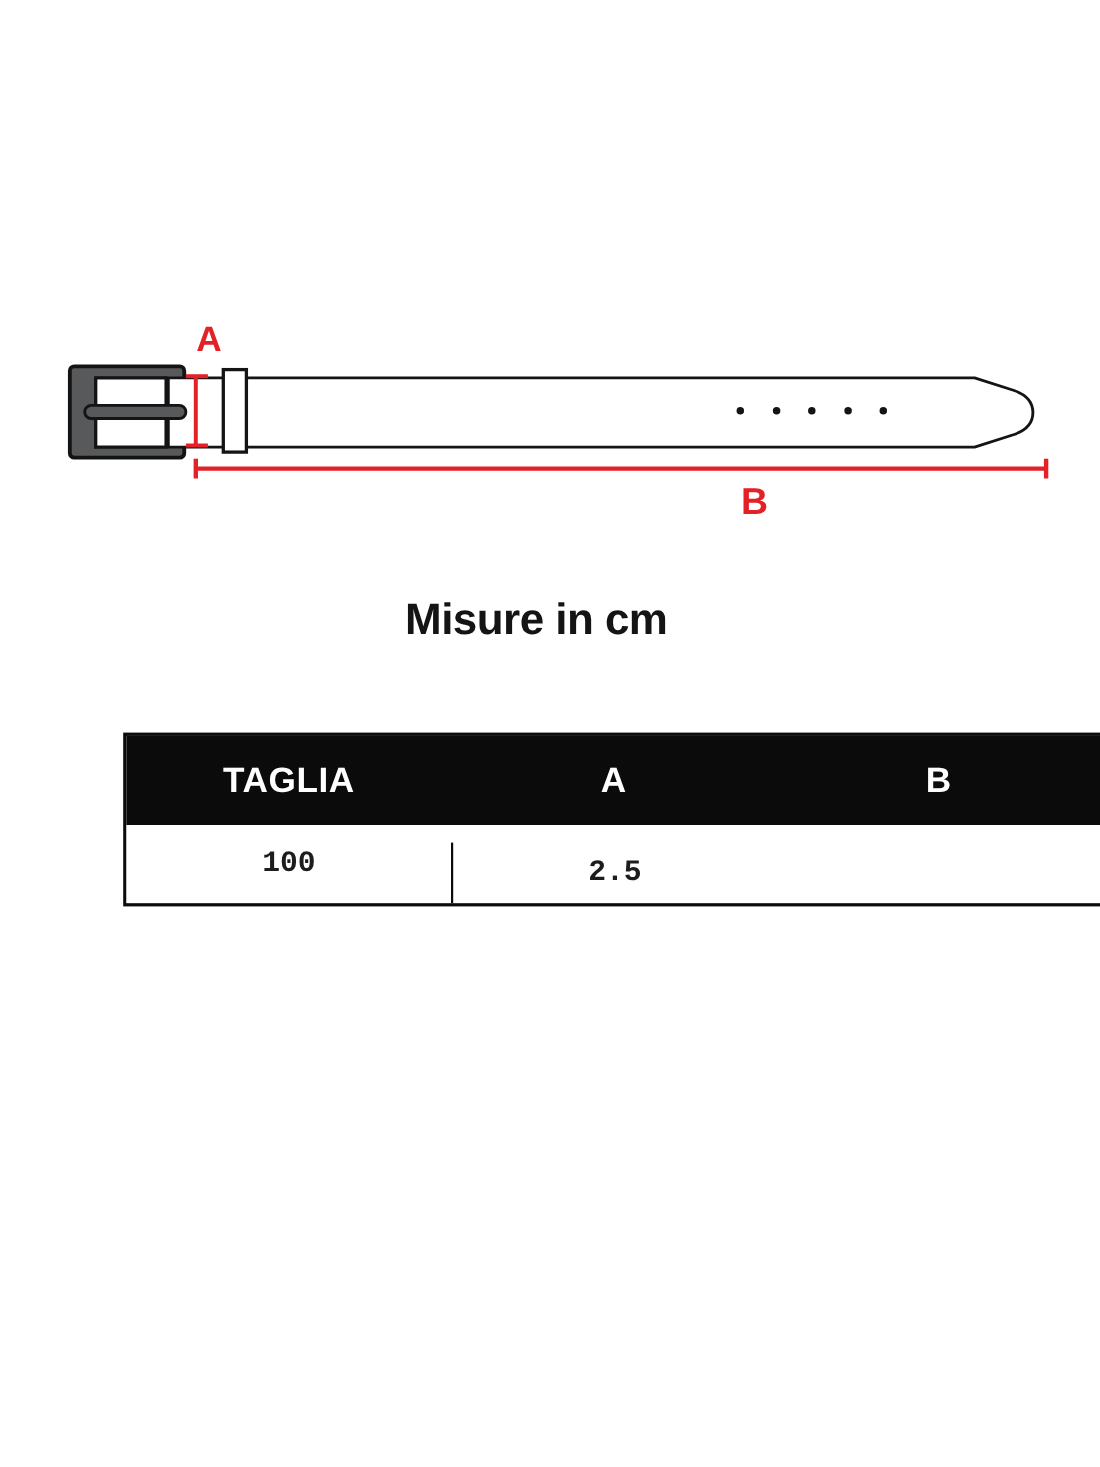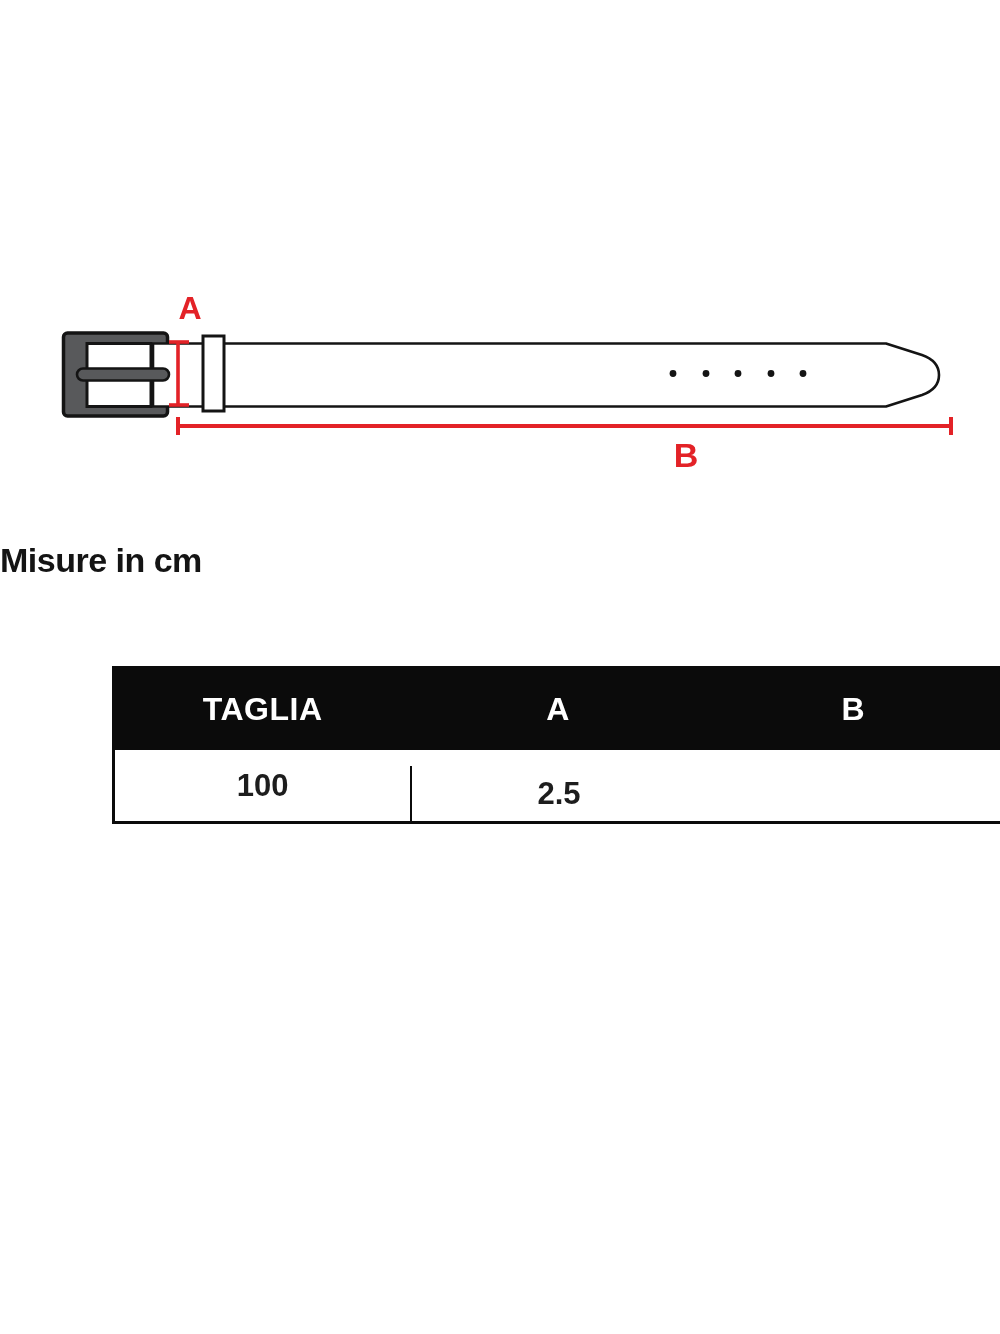--- a/index.html
+++ b/index.html
@@ -30,23 +30,24 @@
     font-family:"Liberation Sans",sans-serif;
     font-weight:bold;
     text-anchor:middle;
   }
   .mlabel-a{font-size:32px;}
   .mlabel-b{font-size:34px;}
 
   
   .diagram-title{
     position:absolute;top:541px;left:0;width:975px;
+    text-align:center;
     font-family:"Liberation Sans",sans-serif;
     font-weight:bold;
-    font-size:34px;
+    font-size:40px;
     letter-spacing:-0.5px;
     color:var(--ink);
   }
 
   
   .size-table{
     position:absolute;left:112px;top:666px;width:892px;
     border:3px solid var(--table-header-bg);
     box-sizing:border-box;
     background:#fff;
@@ -61,21 +62,21 @@
     color:var(--table-header-text);
     font-weight:bold;font-size:32px;letter-spacing:0.5px;
   }
   .size-table .trow{
     display:grid;grid-template-columns:1fr 1fr 1fr;
     height:71px;background:#fff;
   }
   .size-table .td{
     display:flex;align-items:center;justify-content:center;
     color:var(--cell-text);
-    font-weight:bold;font-size:31px;
+    font-weight:bold;font-size:27px;font-family:Liberation Mono, monospace;
   }
   .size-table .td + .td{border-left:2.5px solid var(--table-header-bg);margin-top:16px;}
 </style>
 </head>
 <body>
 
 <div class="page">
 
   <svg class="belt-svg" viewBox="0 0 1000 520" aria-hidden="true">
 

